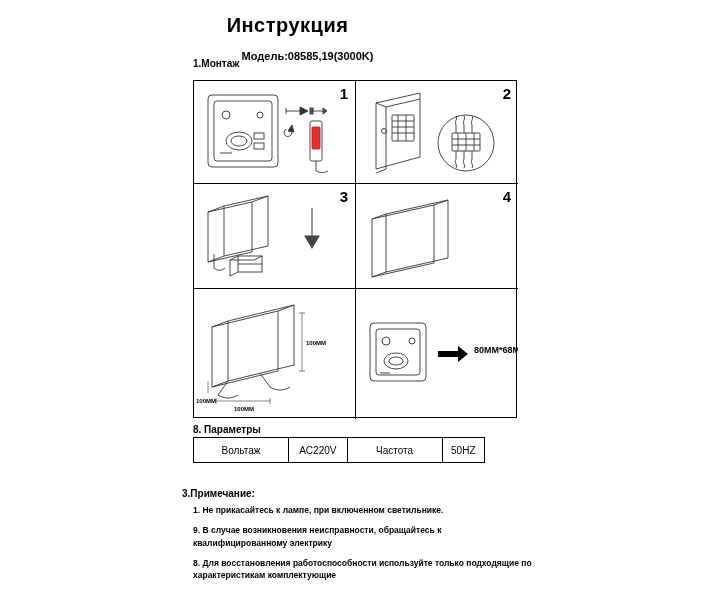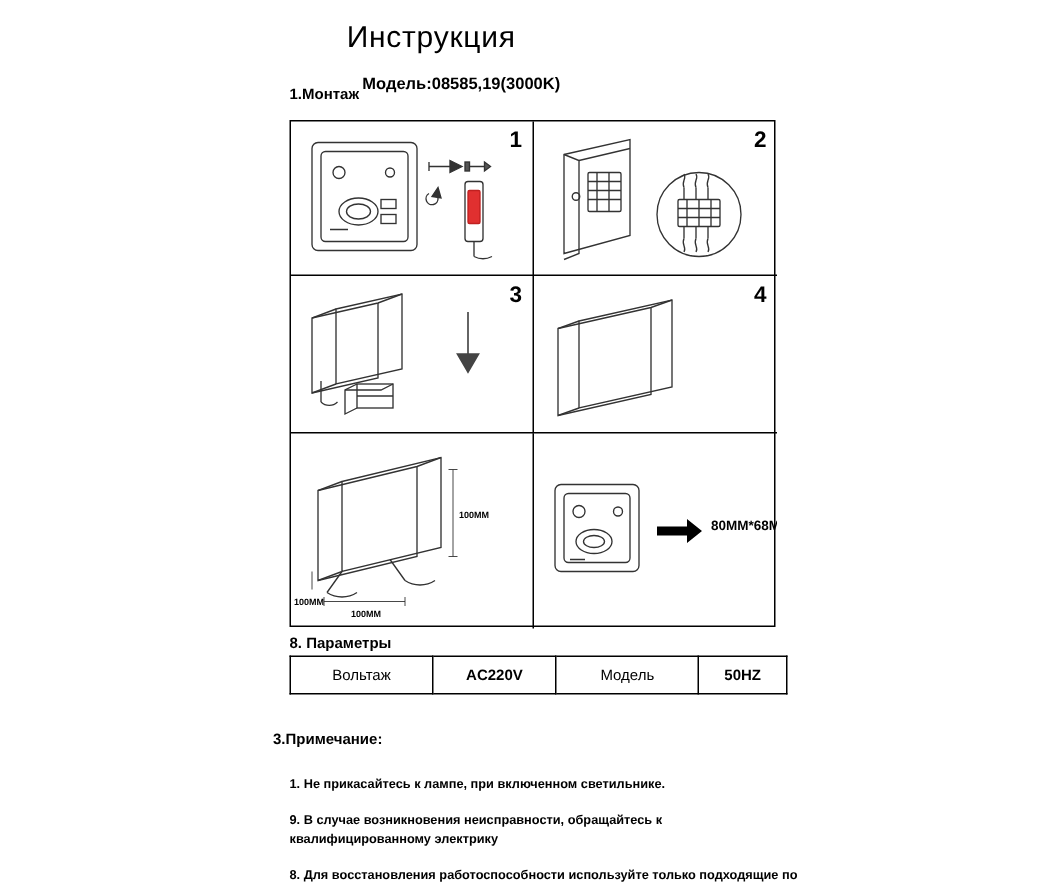--- a/index.html
+++ b/index.html
@@ -20,21 +20,21 @@
     width: 709px;
     height: 591px;
   }
   .title {
     position: absolute;
     top: 14px;
     left: 0;
     width: 575px;
     text-align: center;
     font-size: 20px;
-    font-weight: normal;
+    font-weight: bold;
     letter-spacing: 0.5px;
   }
   .model {
     position: absolute;
     top: 50px;
     left: 0;
     width: 615px;
     text-align: center;
     font-size: 11px;
     font-weight: bold;
@@ -74,44 +74,44 @@
   .c3 { left: 0;    top: 103px; width: 162px; height: 105px; border-right: 1px solid #000; border-bottom: 1px solid #000; }
   .c4 { left: 162px; top: 103px; width: 162px; height: 105px; border-bottom: 1px solid #000; }
   .c5 { left: 0;    top: 208px; width: 162px; height: 130px; border-right: 1px solid #000; }
   .c6 { left: 162px; top: 208px; width: 162px; height: 130px; }
 
   
   .ptable {
     position: absolute;
     top: 437px;
     left: 193px;
-    width: 332px;
+    width: 292px;
     border-collapse: collapse;
     font-size: 10px;
   }
   .ptable td {
     border: 1px solid #000;
     height: 20px;
     text-align: center;
     padding: 2px 4px;
-    font-weight: bold;
+    font-weight: normal;
   }
   .ptable td.lbl { width: 86px; font-weight: normal; }
 
   .notes {
     position: absolute;
     top: 504px;
     left: 193px;
     width: 340px;
     font-size: 8.5px;
     font-weight: bold;
     line-height: 1.45;
   }
   .notes p {
-    margin: 12px 0 8px 0;
+    margin: 0 0 8px 0;
   }
   svg { display: block; }
   .dim {
     font-size: 6px;
     font-weight: bold;
   }
   .sizetext {
     position: absolute;
     font-size: 9px;
     font-weight: bold;
@@ -266,21 +266,21 @@
     </div>
   </div>
 
   <div class="section-label" id="sec-param">8. Параметры</div>
 
   <table class="ptable">
     <tbody>
       <tr>
         <td class="lbl">Вольтаж</td>
         <td>AC220V</td>
-        <td class="lbl">Модель</td>
+        <td class="lbl">Частота</td>
         <td>50HZ</td>
       </tr>
     </tbody>
   </table>
 
   <div class="section-label" id="sec-note">3.Примечание:</div>
 
   <div class="notes">
     <p>1. Не прикасайтесь к лампе, при включенном светильнике.</p>
     <p>9. В случае возникновения неисправности, обращайтесь к квалифицированному электрику</p>

